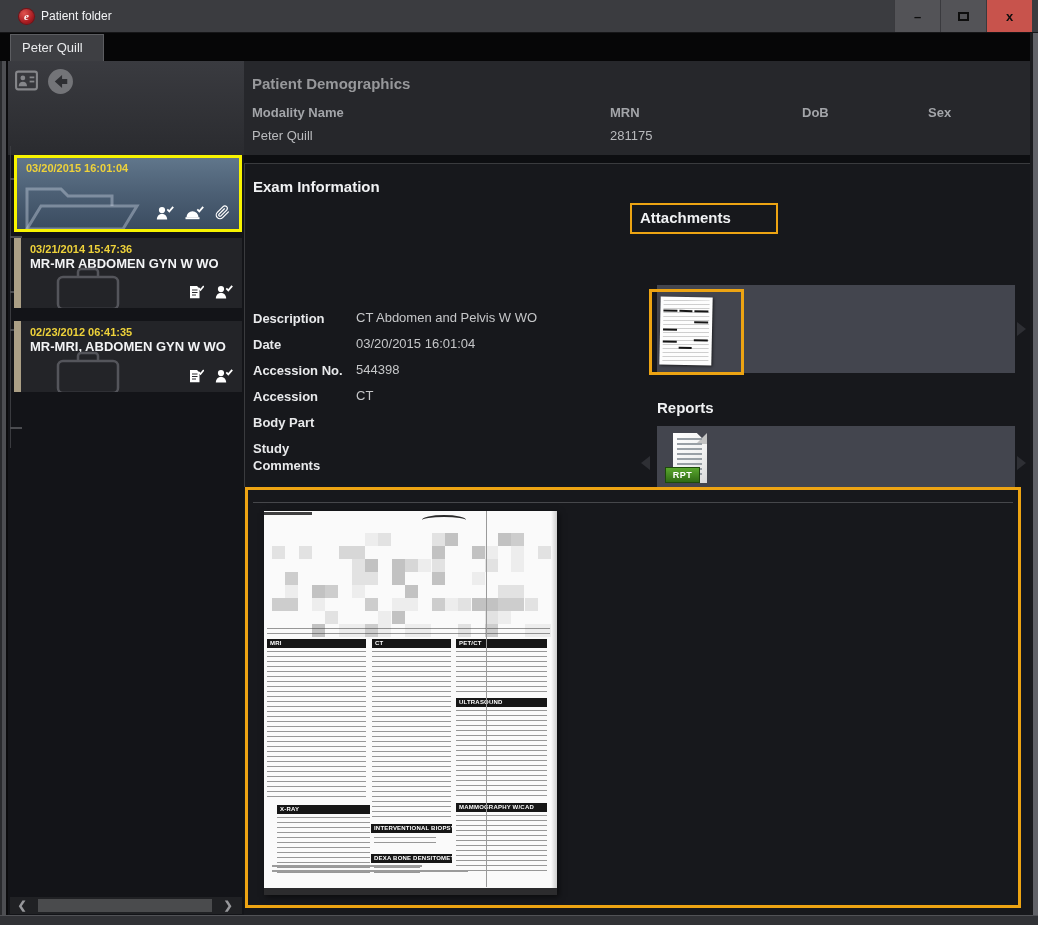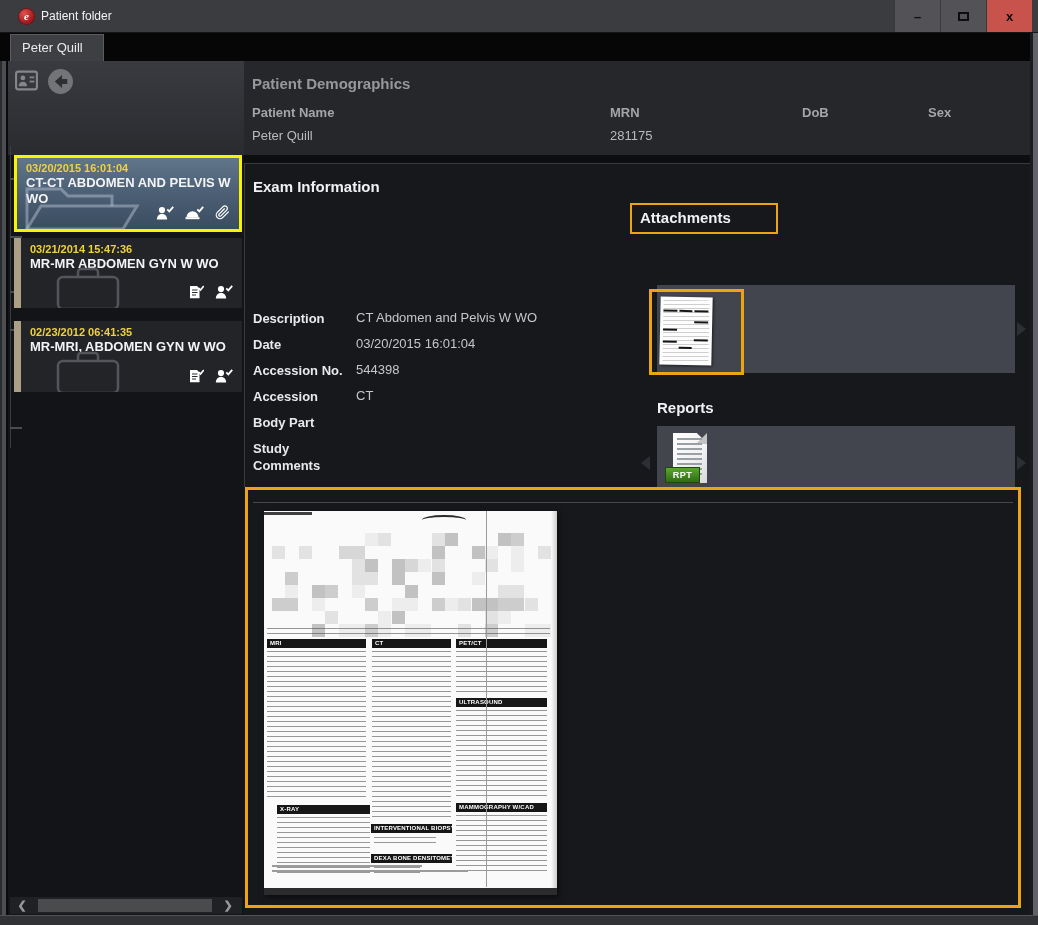--- a/index.html
+++ b/index.html
@@ -154,21 +154,20 @@
         <div class="tick" style="top: 268px;"></div>
         <div class="tick" style="top: 366px;"></div>
       </div>
     <div id="study-list">
         <div class="study-item selected" style="top: 94px; height: 77px;">
           <div class="watermark wm-folder"><svg viewBox="0 0 130 62" width="130" height="62">
               <path d="M8 56 V16 h34 l7 7 h44 v10" fill="none" stroke="rgba(200,210,225,.42)" stroke-width="3"></path>
               <path d="M8 56 L22 33 h96 L104 56 Z" fill="none" stroke="rgba(200,210,225,.42)" stroke-width="3"></path>
             </svg></div>
           <div class="study-date">03/20/2015 16:01:04</div>
-          <div class="study-title">CT-CT ABDOMEN AND PELVIS W WO</div>
           <div class="study-icons">
             <span><svg viewBox="0 0 18 14" width="18" height="14">
                 <circle cx="6" cy="4.1" r="3.1" fill="#fff"></circle>
                 <path d="M0.8 13.6 C1 9.8 3.2 8 6 8 C8.8 8 11 9.8 11.2 13.6 Z" fill="#fff"></path>
                 <path d="M11.3 3.4 l2 2 L17.2 0.9" stroke="#fff" stroke-width="1.8" fill="none"></path>
               </svg></span>
             <span><svg viewBox="0 0 19 14" width="19" height="14">
                 <path d="M1.5 11.2 a6 6 0 0 1 12 0 Z" fill="#fff"></path>
                 <rect x="0.5" y="11.2" width="14" height="2" fill="#fff"></rect>
                 <path d="M12.3 3.4 l2 2 L18.2 0.9" stroke="#fff" stroke-width="1.8" fill="none"></path>
@@ -234,21 +233,21 @@
       <div class="hs-thumb"></div>
       <div class="hs-arrow" style="position:absolute;right:2px;">❯</div>
     </div>
   </div>
 
   <div class="right-panel">
 
     <div class="demo-band">
       <div class="sec-heading demo-heading">Patient Demographics</div>
       <div id="demo-fields">
-          <div class="demo-label" style="left: 8px;">Patient Name</div>
+          <div class="demo-label" style="left: 8px;">Modality Name</div>
           <div class="demo-value" style="left: 8px;">Peter Quill</div>
           <div class="demo-label" style="left: 366px;">MRN</div>
           <div class="demo-value" style="left: 366px;">281175</div>
           <div class="demo-label" style="left: 558px;">DoB</div>
           <div class="demo-value" style="left: 558px;"></div>
           <div class="demo-label" style="left: 684px;">Sex</div>
           <div class="demo-value" style="left: 684px;"></div>
         </div>
     </div>
     <div class="demo-gap"></div>

